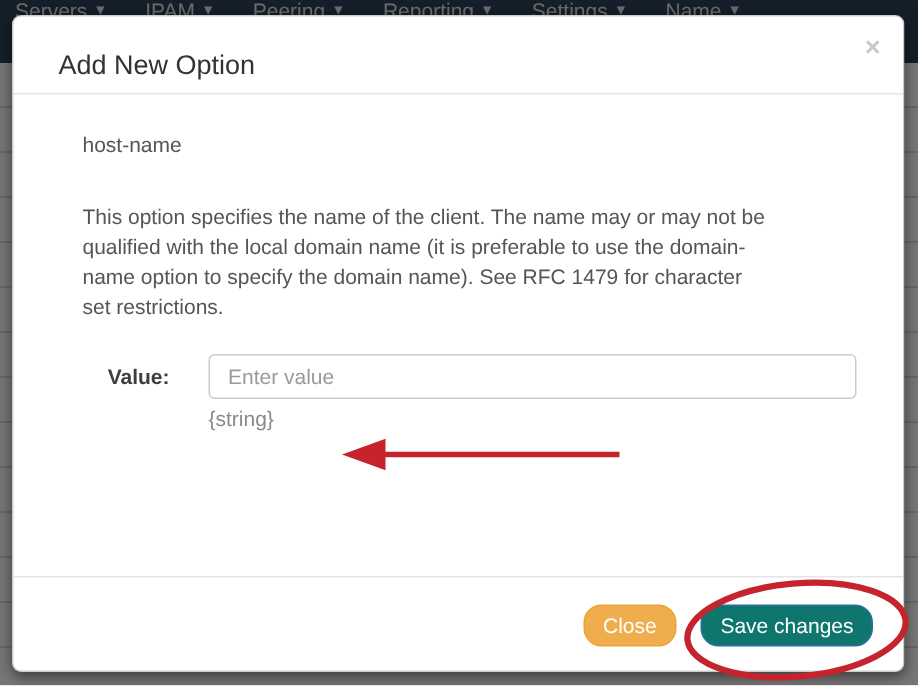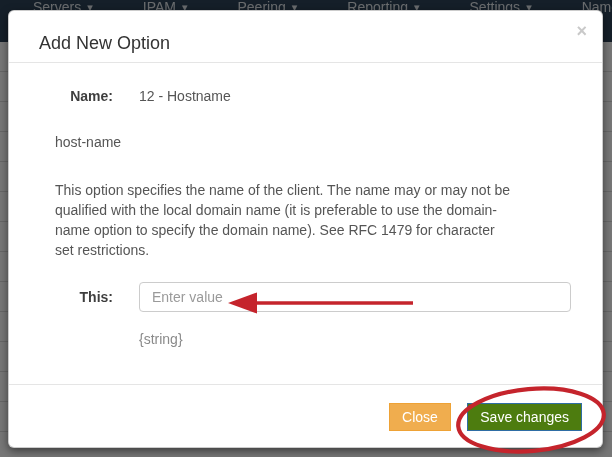--- a/index.html
+++ b/index.html
@@ -6,21 +6,21 @@
   .screen {
     position:relative; width:612px; height:457px; overflow:hidden;
     font-family:"Liberation Sans", sans-serif; background:#eef0f1;
   }
   
   .page-behind { position:absolute; inset:0; }
   .top-navbar {
     height:42px; background:#2c4257; display:flex; align-items:flex-start;
     padding:0 0 0 10px; gap:27px; color:#dde2e6; font-size:14px; line-height:15px;
   }
-  .nav-item { display:flex; align-items:flex-end; gap:6px; cursor:pointer; white-space:nowrap;margin-left:23px; }
+  .nav-item { display:flex; align-items:flex-end; gap:6px; cursor:pointer; white-space:nowrap; }
   .nav-item .caret { font-size:11px; line-height:15px; }
   .background-table {
     position:absolute; top:42px; left:0; right:0; bottom:0; background:#f6f6f6;
     background-image:repeating-linear-gradient(180deg,#f9f9f9 0px,#f9f9f9 29px,#d8d8d8 29px,#d8d8d8 30px);
   }
   
   .modal-backdrop { position:absolute; inset:0; background:rgba(0,0,0,0.52); }
   
   .modal {
     position:absolute; left:8px; top:10px; width:595px; height:438px;
@@ -44,32 +44,32 @@
   .frow-description .fvalue { line-height:20px; width:462px; }
   .frow-value { margin-bottom:0; }
   .frow-value .flabel { padding-top:7px; }
   .fcontrol { margin-left:26px; flex:1; }
   .value-input {
     width:432px; height:30px; box-sizing:border-box; border:1px solid #ccc;
     border-radius:4px; padding:0 12px; font-size:14px; color:#555;
     font-family:"Liberation Sans", sans-serif; outline:none;
   }
   .value-input::placeholder { color:#9a9a9a; }
-  .type-hint { margin-top:19px; font-size:14px; color:#8a8a8a; }
+  .type-hint { margin-top:5px; font-size:14px; color:#8a8a8a; }
   .modal-footer {
     position:absolute; left:0; right:0; bottom:0; height:63px; box-sizing:border-box;
     border-top:1px solid #e5e5e5; padding:18px 20px; text-align:right;
   }
   .btn {
-    display:inline-block; font-size:14px; padding:5px 12px; border-radius:0;
+    display:inline-block; font-size:14px; padding:5px 12px; border-radius:12px;
     color:#fff; border:1px solid transparent; cursor:pointer;
     font-family:"Liberation Sans", sans-serif; line-height:16px;
   }
   .btn-close-action { background:#f0ad4e; border-color:#eea236; }
-  .btn-save { background:#4d7c0f; border-color:#2e6da4; margin-left:12px; }
+  .btn-save { background:#0f766e; border-color:#2e6da4; margin-left:12px; }
   
   .annotation-layer {
     position:absolute; inset:0; width:612px; height:457px;
     pointer-events:none; z-index:10;
   }
 </style>
 </head>
 <body>
 
 <div class="screen">
@@ -106,35 +106,31 @@
 
   <div class="modal-backdrop"></div>
 
   <div class="modal">
     <div class="modal-header">
       <h4 class="modal-title">Add New Option</h4>
       <button class="modal-close">×</button>
     </div>
 
     <div class="modal-body">
-      <div class="frow">
-        <div class="flabel">Name:</div>
-        <div class="fvalue">12 - Hostname</div>
-      </div>
 
       <div class="frow">
         <div class="fvalue">host-name</div>
       </div>
 
       <div class="frow frow-description">
         <div class="fvalue">This option specifies the name of the client. The name may or may not be qualified with the local domain name (it is preferable to use the domain-name option to specify the domain name). See RFC 1479 for character set restrictions.</div>
       </div>
 
       <div class="frow frow-value">
-        <div class="flabel">This:</div>
+        <div class="flabel">Value:</div>
         <div class="fcontrol">
           <input class="value-input" type="text" placeholder="Enter value" style="">
           <div class="type-hint">{string}</div>
         </div>
       </div>
     </div>
 
     <div class="modal-footer">
       <button class="btn btn-close-action">Close</button>
       <button class="btn btn-save">Save changes</button>

